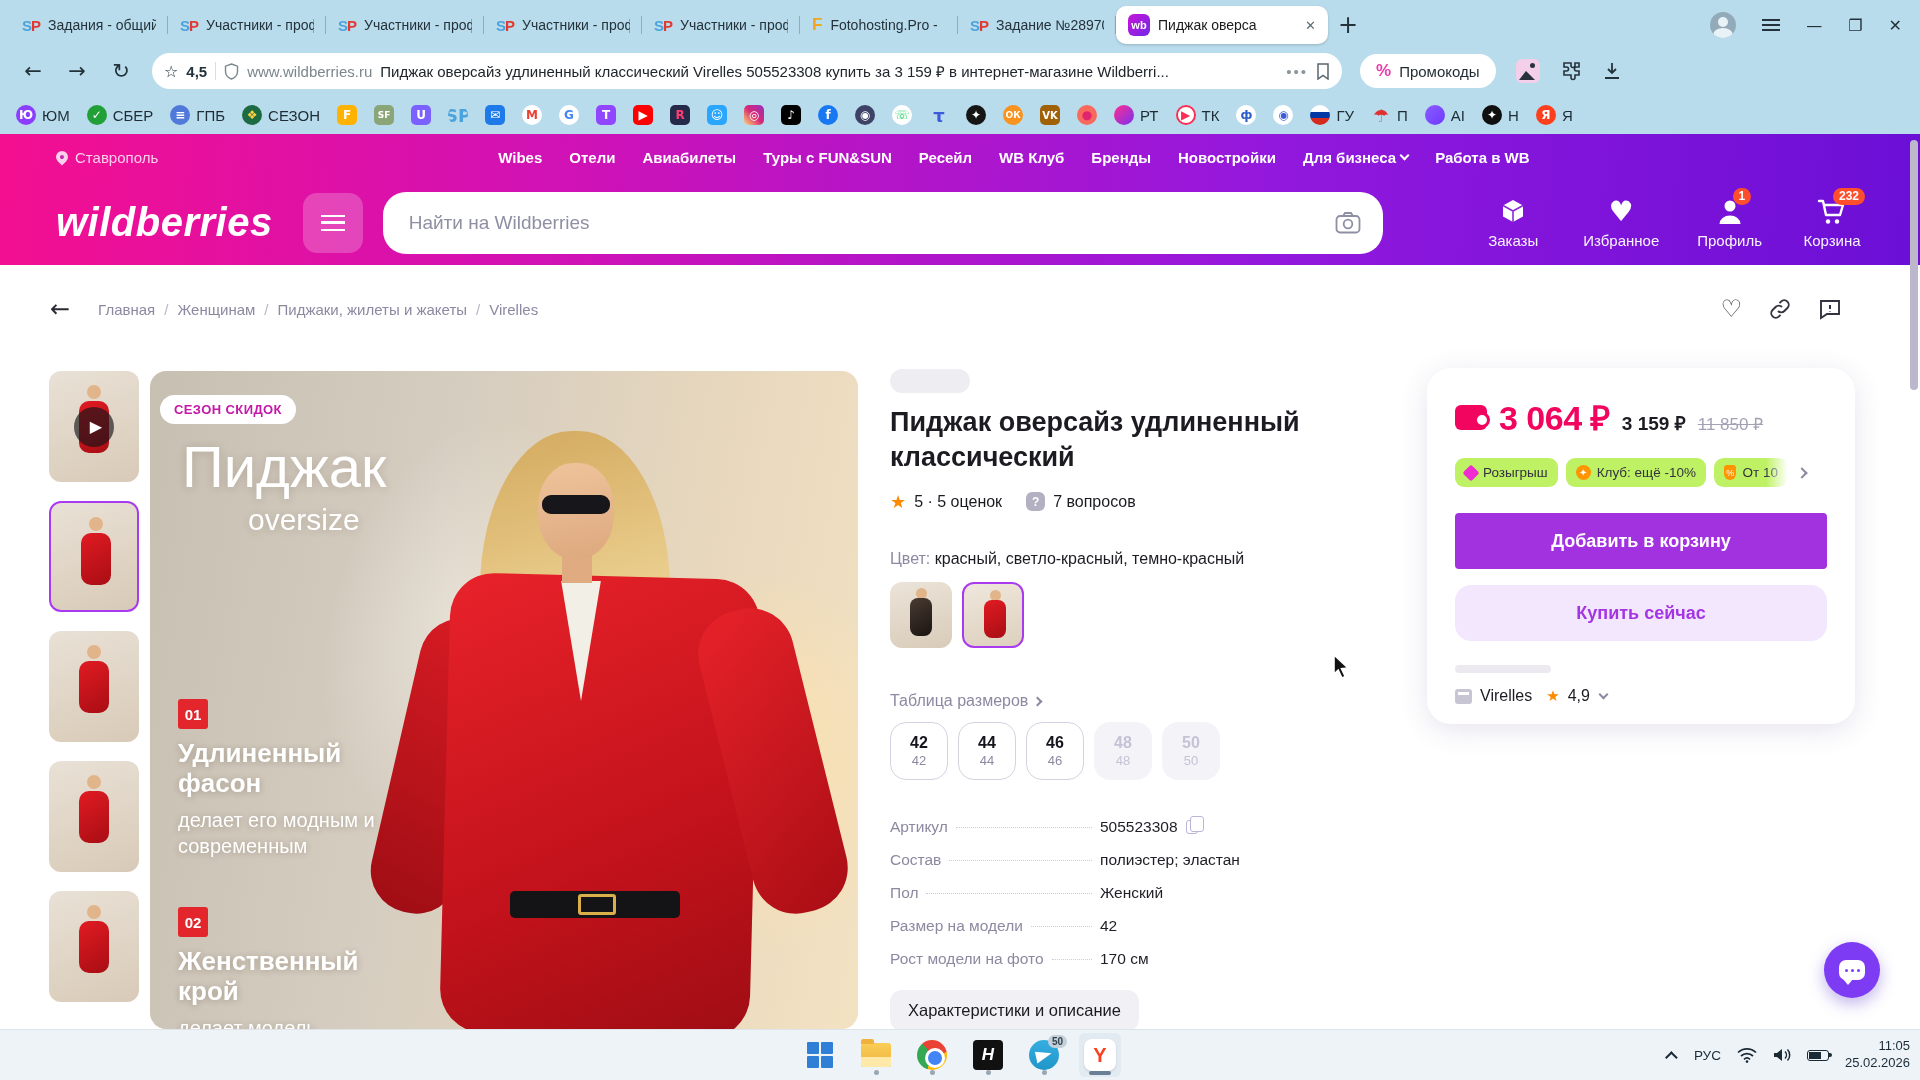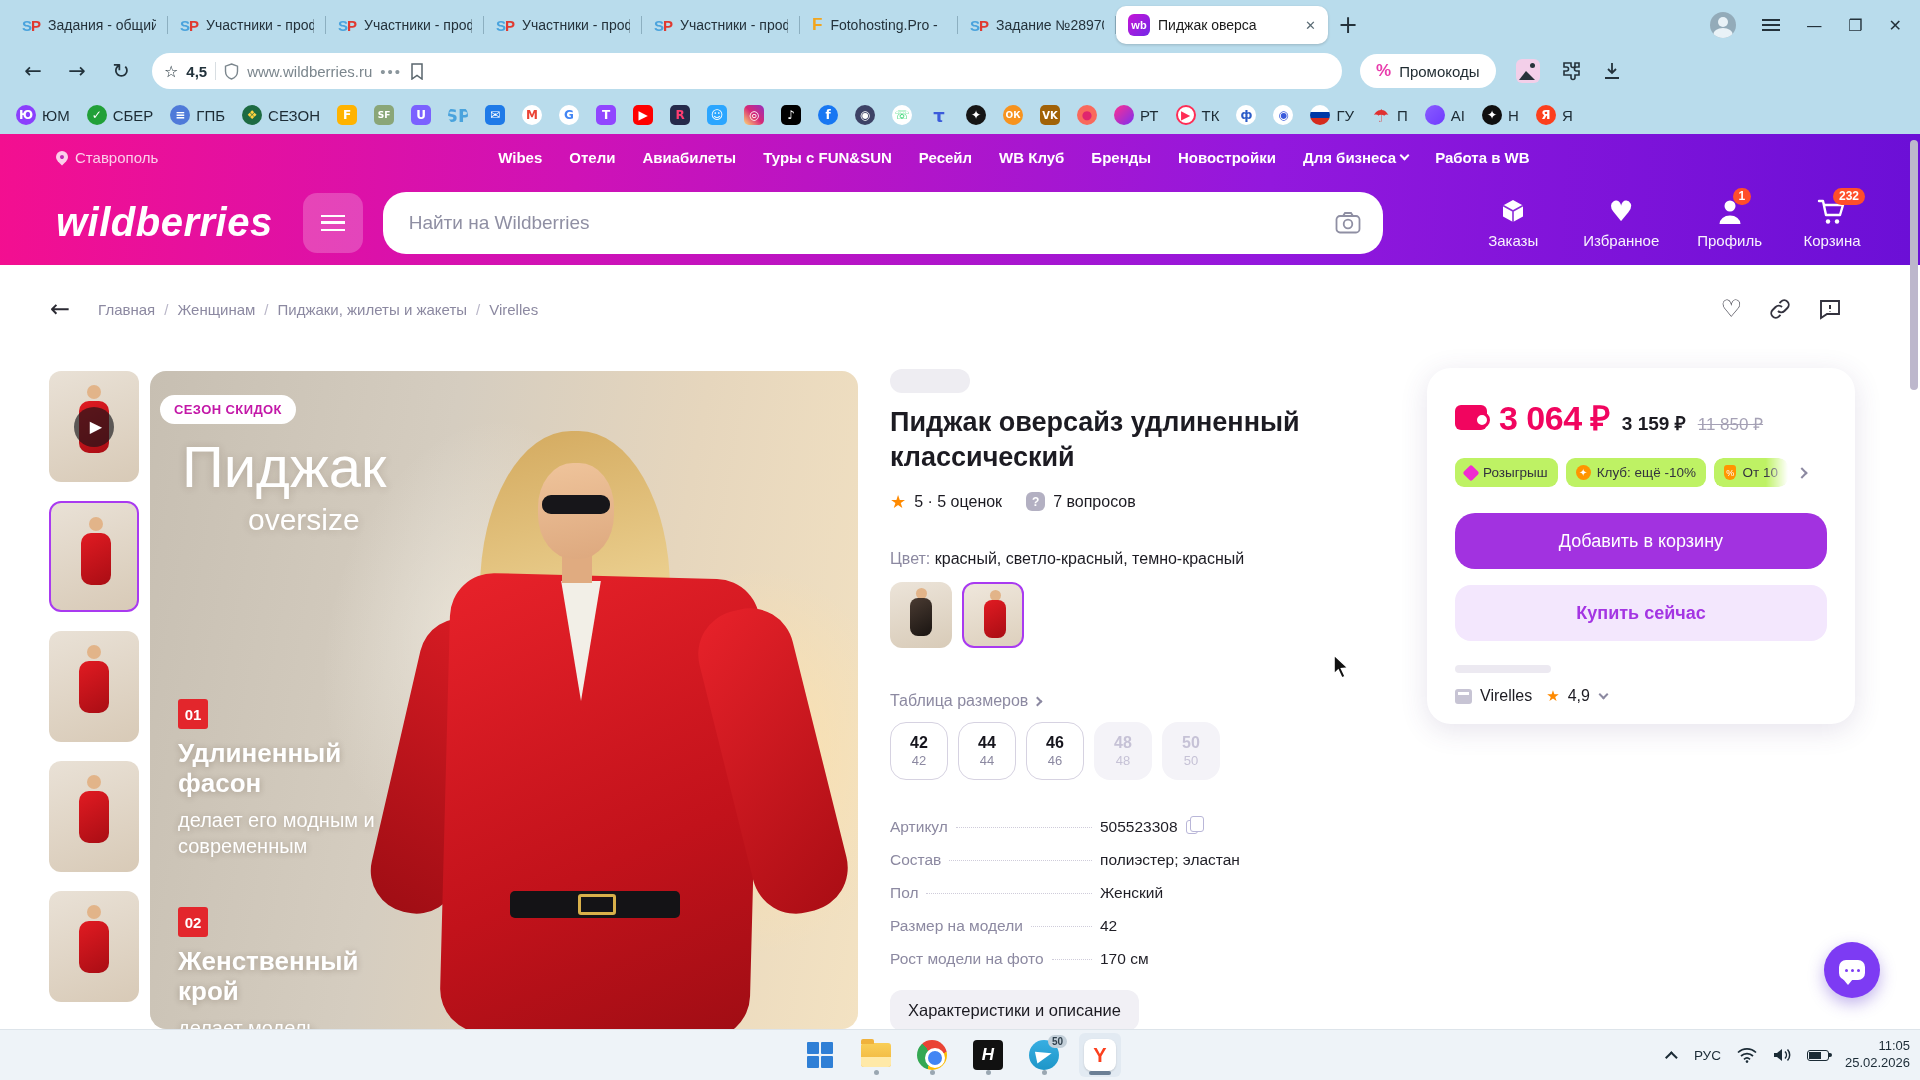--- a/index.html
+++ b/index.html
@@ -163,21 +163,21 @@
 .price-main{font-size:34px;font-weight:800;color:#f1055f;letter-spacing:-.5px}
 .price-reg{font-size:19px;font-weight:700;color:#1c1b22}
 .price-old{font-size:17px;color:#a5a1b5;text-decoration:line-through}
 .tag-row{display:flex;align-items:center;gap:8px;margin-bottom:26px;position:relative}
 .tag{display:flex;align-items:center;gap:6px;background:#bef264;border-radius:9px;padding:7px 10px;font-size:13.5px;color:#33323e;white-space:nowrap}
 .tag.cut{max-width:74px;overflow:hidden;-webkit-mask-image:linear-gradient(90deg,#000 70%,transparent);mask-image:linear-gradient(90deg,#000 70%,transparent)}
 .tg-diamond{width:12px;height:12px;background:#f02bd0;transform:rotate(45deg);border-radius:2px}
 .tg-club{width:15px;height:15px;border-radius:50%;background:#ff9500;color:#fff;font-size:10px;display:inline-flex;align-items:center;justify-content:center}
 .tg-shield{width:14px;height:15px;background:#ff9500;border-radius:3px 3px 6px 6px;color:#fff;font-size:9px;display:inline-flex;align-items:center;justify-content:center}
 .tag-chev{width:8px;height:8px;border-right:2px solid #8c89a1;border-bottom:2px solid #8c89a1;transform:rotate(-45deg);margin-left:2px;flex:0 0 auto}
-.btn-cart{width:100%;height:56px;border:none;border-radius:20px;background:#a232e0;color:#fff;font-size:18px;font-weight:400;font-family:"Liberation Sans",sans-serif;margin-bottom:16px}
+.btn-cart{width:100%;height:56px;border:none;border-radius:4px;background:#a232e0;color:#fff;font-size:18px;font-weight:700;font-family:"Liberation Sans",sans-serif;margin-bottom:16px}
 .btn-buy{width:100%;height:56px;border:none;border-radius:16px;background:#f3e7fd;color:#a435e3;font-size:18px;font-weight:600;font-family:"Liberation Sans",sans-serif;margin-bottom:24px}
 .skel-bar{width:96px;height:8px;border-radius:4px;background:#ece9f1;margin-bottom:14px}
 .seller-row{display:flex;align-items:center;gap:8px;font-size:16px;color:#1c1b22}
 .seller-ic{width:17px;height:15px;background:#c7c4d4;border-radius:3px;position:relative}
 .seller-ic::after{content:"";position:absolute;left:3px;top:3px;right:3px;height:3px;background:#fff}
 .star-s{color:#ff8a00;font-size:15px;margin-left:6px}
 .sel-chev{width:7px;height:7px;border-right:2px solid #8c89a1;border-bottom:2px solid #8c89a1;transform:rotate(45deg);margin-top:-4px;margin-left:2px}
 
 .chat-fab{position:absolute;left:1824px;top:677px;width:56px;height:56px;border-radius:50%;background:#7d3bf3;box-shadow:0 6px 16px rgba(80,40,200,.35);display:flex;align-items:center;justify-content:center}
 .chat-ic{width:26px;height:20px;background:#fff;border-radius:7px;position:relative;display:flex;align-items:center;justify-content:center;gap:3px}
@@ -289,20 +289,21 @@
     <span class="navbtn glyph">→</span>
     <span class="navbtn glyph">↻</span>
     <div class="addressbar">
       <span class="ab-star glyph">☆</span>
       <span class="ab-rating">4,5</span>
       <span class="ab-div"></span>
       <svg width="15" height="17" viewBox="0 0 15 17">
           <path d="M7.5 1l6 2.2v5c0 4-2.6 6.6-6 7.8-3.4-1.2-6-3.8-6-7.8v-5z" fill="none" stroke="#7b868d" stroke-width="1.4"></path>
         </svg>
       <span class="ab-domain">www.wildberries.ru</span>
+      <span class="ab-title">Пиджак оверсайз удлиненный классический Virelles 505523308 купить за 3 159 ₽ в интернет-магазине Wildberri...</span>
       <span class="ab-more">•••</span>
       <svg width="14" height="17" viewBox="0 0 14 17">
           <path d="M2 1h10v15l-5-3.6L2 16z" fill="none" stroke="#5a666d" stroke-width="1.5"></path>
         </svg>
     </div>
     <div class="promo-pill">
       <span class="promo-pct">%</span>
       <span class="promo-txt">Промокоды</span>
     </div>
     <span class="side-ic">

